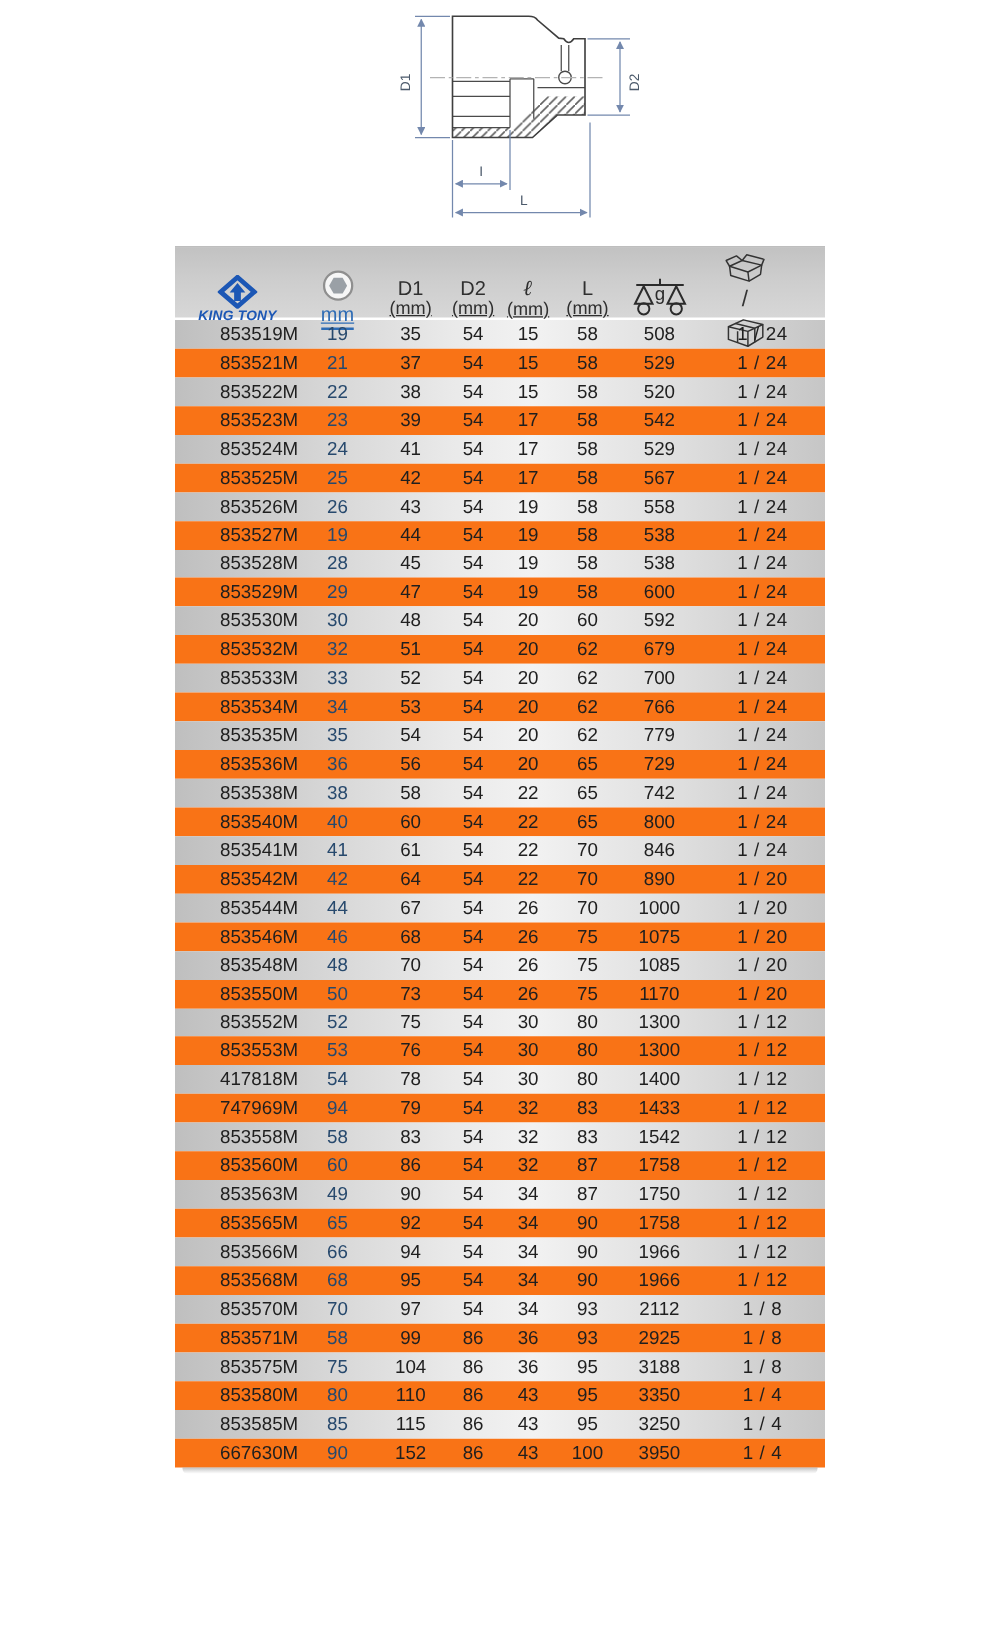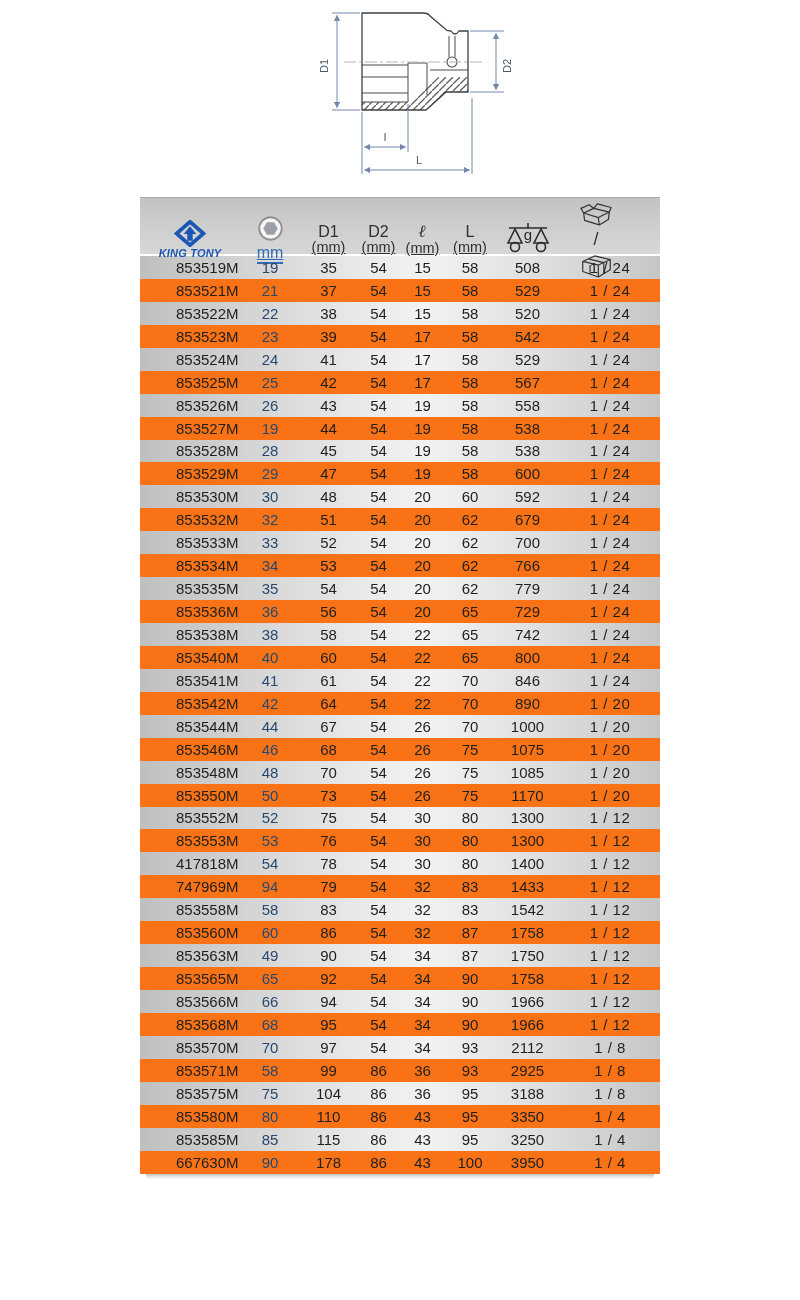--- a/index.html
+++ b/index.html
@@ -606,21 +606,21 @@
     <div class="cell">86</div>
     <div class="cell">43</div>
     <div class="cell">95</div>
     <div class="cell">3250</div>
     <div class="cell pack">1 / 4</div>
   </div>
 
   <div class="row">
     <div class="cell model">667630M</div>
     <div class="cell mm">90</div>
-    <div class="cell">178</div>
+    <div class="cell">152</div>
     <div class="cell">86</div>
     <div class="cell">43</div>
     <div class="cell">100</div>
     <div class="cell">3950</div>
     <div class="cell pack">1 / 4</div>
   </div>
 </div>
     <div class="table-shadow"></div>
   </div>
 </div>

